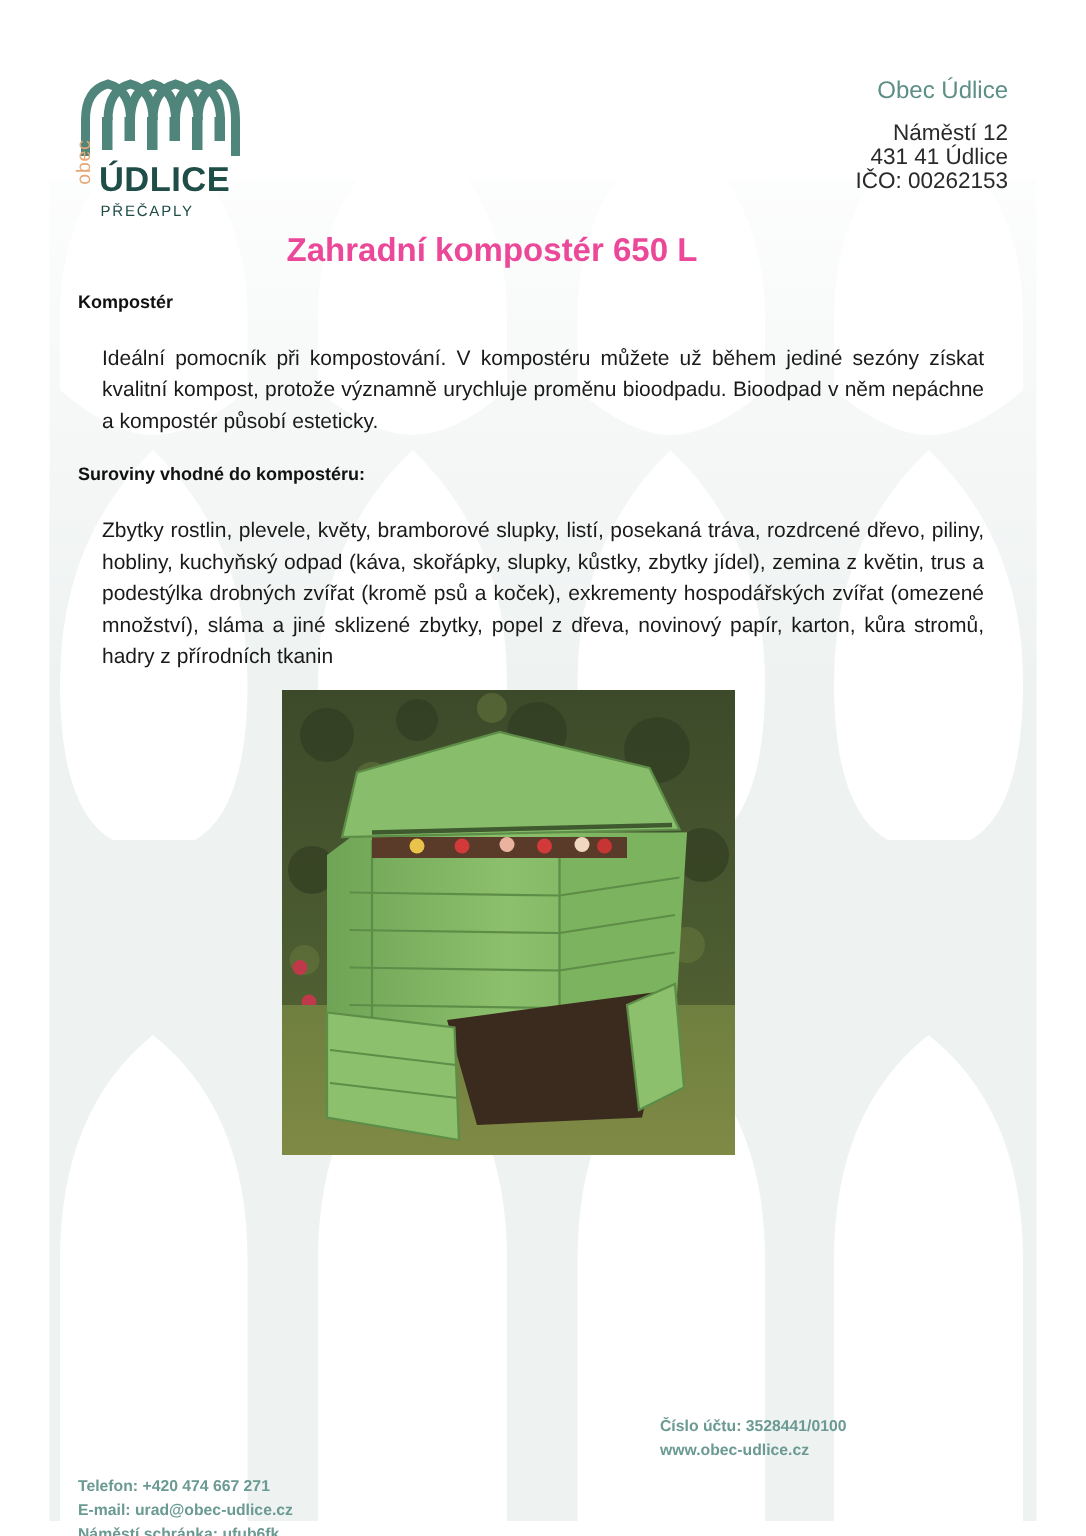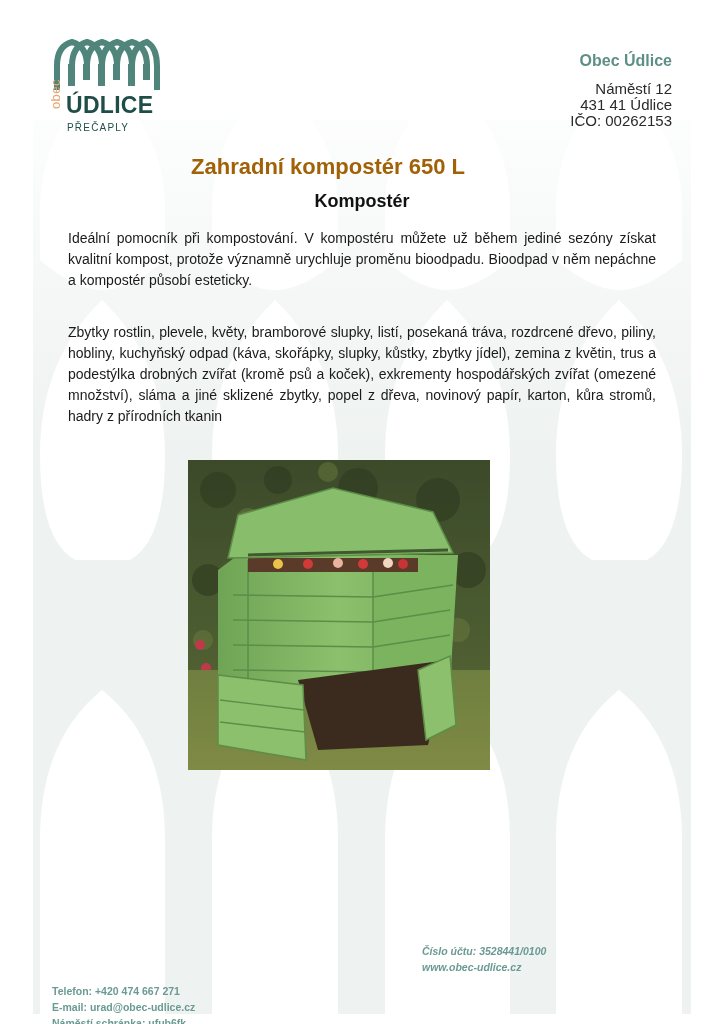--- a/index.html
+++ b/index.html
@@ -1,42 +1,42 @@
 <!DOCTYPE html>
 <html><head>
 <meta charset="utf-8">
 <style>
   html, body { margin: 0; padding: 0; }
   body { width: 724px; height: 1024px; position: relative; overflow: hidden; background: #ffffff; font-family: "Liberation Sans", sans-serif; color: #1a1a1a; }
   .watermark { position: absolute; left: 0; top: 0; width: 724px; height: 1024px; z-index: 0; }
   .content { position: absolute; left: 0; top: 0; width: 724px; height: 1024px; z-index: 1; }
 
-  .logo { position: absolute; left: 52px; top: 38px; width: 110px; height: 105px; text-decoration: underline; }
+  .logo { position: absolute; left: 52px; top: 52px; width: 110px; height: 105px; text-decoration: underline; }
   .logo svg { display: block; }
   .logo-obec { position: absolute; left: -4px; top: 78px; transform: rotate(-90deg); transform-origin: left top; color: #e8a673; font-size: 13px; letter-spacing: 0.5px; width: 44px; text-align: center; }
   .logo-udlice { position: absolute; left: 14px; top: 54px; font-size: 23px; font-weight: bold; color: #1f4d48; letter-spacing: 0.3px; }
   .logo-precaply { position: absolute; left: 15px; top: 84px; font-size: 10px; font-weight: normal; color: #1f4d48; letter-spacing: 1.2px; }
 
   .org { position: absolute; right: 52px; top: 52px; text-align: right; }
-  .org-name { font-size: 16px; font-weight: bold; color: #5e8f86; margin-bottom: 11px; }
+  .org-name { font-size: 16px; font-weight: normal; color: #5e8f86; margin-bottom: 11px; }
   .org-line { font-size: 15px; line-height: 16px; color: #2a2a2a; }
 
-  .title { position: absolute; left: 0; width: 656px; top: 154px; text-align: center; font-size: 22px; font-weight: bold; color: #a16207; }
+  .title { position: absolute; left: 0; width: 656px; top: 154px; text-align: center; font-size: 22px; font-weight: bold; color: #ec4899; }
 
   .section { position: absolute; left: 52px; width: 620px; }
-  .section h3 { margin: 0; font-size: 18px; font-weight: bold; line-height: 21px; color: #111; text-align: center; }
+  .section h3 { margin: 0; font-size: 12px; font-weight: bold; line-height: 21px; color: #111; }
   .section p { margin: 16px; font-size: 14px; line-height: 21px; text-align: justify; color: #1a1a1a; }
   .sec1 { top: 191px; }
   .sec2 { top: 306px; }
 
   .photo { position: absolute; left: 188px; top: 460px; width: 302px; height: 310px; overflow: hidden; }
 
   .footer { position: absolute; top: 943px; font-size: 10.5px; font-weight: bold; color: #6a9a92; line-height: 16px; }
   .footer.left { left: 52px; margin-top: 40px; }
-  .footer.right { left: 422px; font-style: italic; }
+  .footer.right { left: 440px; }
 </style>
 </head>
 <body>
 
 <svg class="watermark" width="724" height="1024" viewBox="0 0 724 1024">
   <defs>
     <linearGradient id="wmfade" x1="0" y1="0" x2="0" y2="1">
       <stop offset="0" stop-color="#ffffff" stop-opacity="1"></stop>
       <stop offset="0.12" stop-color="#ffffff" stop-opacity="0.85"></stop>
       <stop offset="0.45" stop-color="#ffffff" stop-opacity="0"></stop>
@@ -100,20 +100,21 @@
   </div>
 
   <div class="title">Zahradní kompostér 650 L</div>
 
   <div class="section sec1">
     <h3>Kompostér</h3>
     <p>Ideální pomocník při kompostování. V kompostéru můžete už během jediné sezóny získat kvalitní kompost, protože významně urychluje proměnu bioodpadu. Bioodpad v něm nepáchne a kompostér působí esteticky.</p>
   </div>
 
   <div class="section sec2">
+    <h3>Suroviny vhodné do kompostéru:</h3>
     <p>Zbytky rostlin, plevele, květy, bramborové slupky, listí, posekaná tráva, rozdrcené dřevo, piliny, hobliny, kuchyňský odpad (káva, skořápky, slupky, kůstky, zbytky jídel), zemina z květin, trus a podestýlka drobných zvířat (kromě psů a koček), exkrementy hospodářských zvířat (omezené množství), sláma a jiné sklizené zbytky, popel z dřeva, novinový papír, karton, kůra stromů, hadry z přírodních tkanin</p>
   </div>
 
   <div class="photo" title="Zelený plastový zahradní kompostér s otevřeným víkem na trávníku">
     <svg width="302" height="310" viewBox="0 0 302 310">
       <defs>
         <linearGradient id="bush" x1="0" y1="0" x2="0" y2="1">
           <stop offset="0" stop-color="#3c4a2a"></stop>
           <stop offset="0.5" stop-color="#4a5a30"></stop>
           <stop offset="1" stop-color="#5b6a36"></stop>

